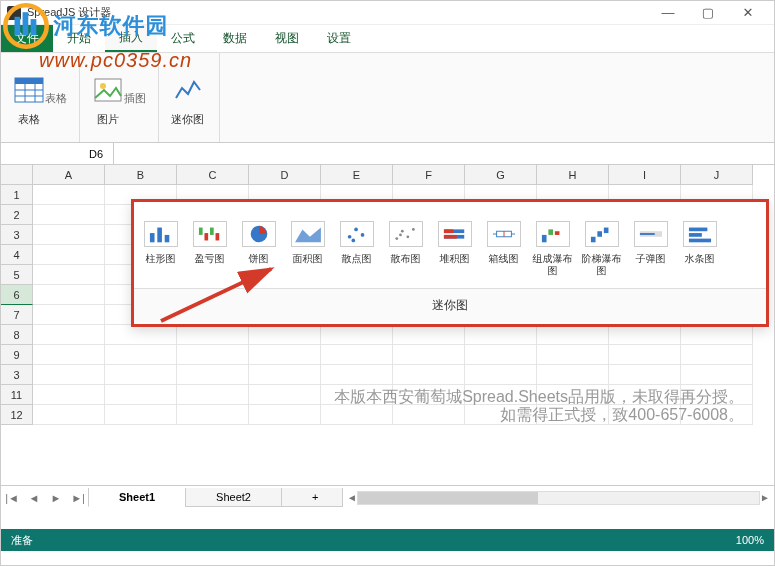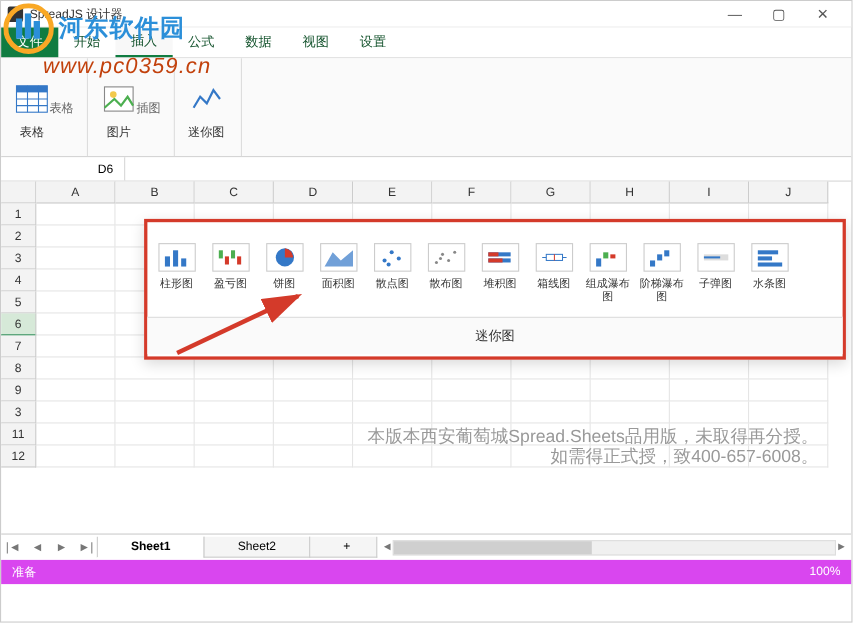--- a/index.html
+++ b/index.html
@@ -41,21 +41,21 @@
 .dropdown-footer { height: 34px; border-top: 1px solid #ddd; display: flex; align-items: center; justify-content: center; font-size: 12px; color: #333; background: #fafafa; }
 .red-arrow { position: absolute; top: 260px; left: 150px; z-index: 35; pointer-events: none; }
 .sheet-tabs { height: 24px; display: flex; align-items: center; border-top: 1px solid #ccc; background: #fff; }
 .tab-nav-btn { width: 22px; height: 22px; display: flex; align-items: center; justify-content: center; color: #777; font-size: 11px; }
 .sheet-tab { padding: 3px 30px; font-size: 11px; border: 1px solid #ccc; border-top: none; margin-left: -1px; background: #f5f5f5; }
 .sheet-tab.active { background: #fff; border-bottom-color: #fff; font-weight: bold; }
 .sheet-tab.add { width: 26px; text-align: center; }
 .hscroll { flex: 1; display: flex; align-items: center; padding: 0 4px; }
 .hscroll .track { flex: 1; height: 14px; background: #f0f0f0; border: 1px solid #ddd; position: relative; }
 .hscroll .thumb { position: absolute; left: 0; top: 0; height: 12px; width: 45%; background: #cfcfcf; }
-.statusbar { height: 22px; background: #d946ef; color: #fff; display: flex; align-items: center; font-size: 11px; padding: 0 10px; }
+.statusbar { height: 22px; background: #0f766e; color: #fff; display: flex; align-items: center; font-size: 11px; padding: 0 10px; margin-top: 20px; }
 .statusbar .status-text { flex: 1; }
 .statusbar .zoom { }
 .watermark-text { position: absolute; color: #999; font-size: 16px; right: 30px; z-index: 5; pointer-events: none; }
 </style>
 </head>
 <body>
 
 <div class="watermark-logo">
   <svg class="logo-circle" viewBox="0 0 40 40">
       <circle cx="20" cy="20" r="18" fill="none" stroke="#f9a825" stroke-width="4"></circle>

